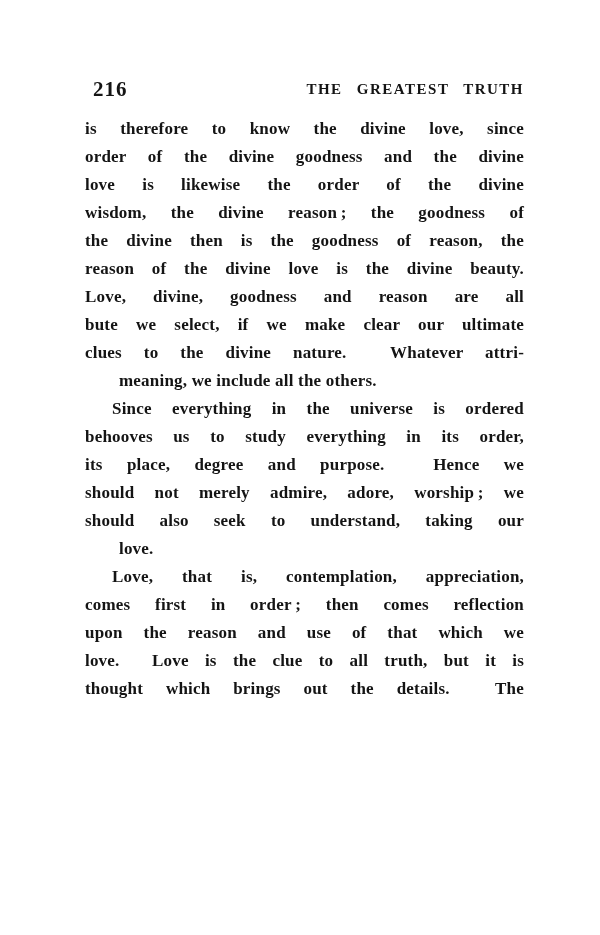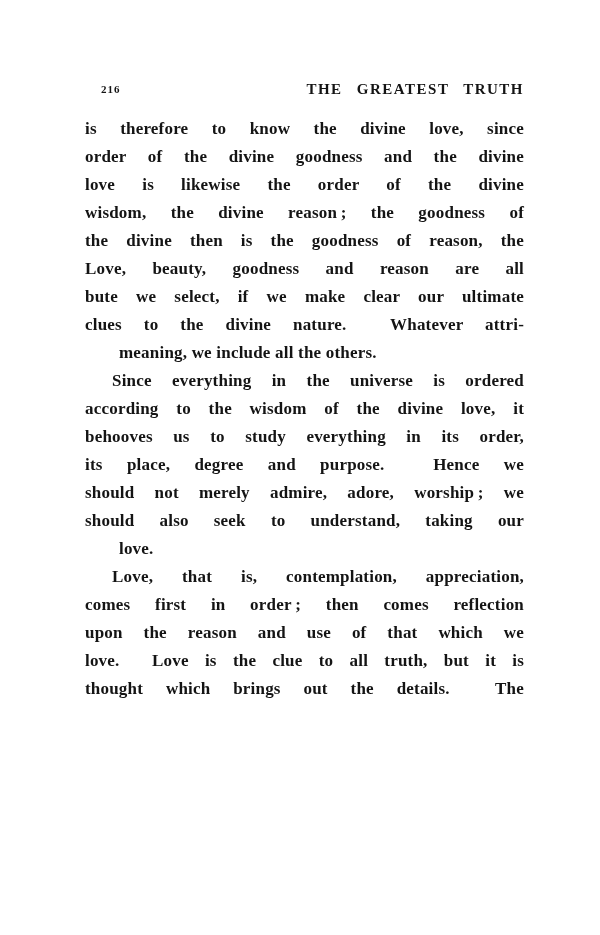--- a/index.html
+++ b/index.html
@@ -24,23 +24,23 @@
     width: 439px;
   }
   .page-header {
     position: relative;
     height: 22px;
     font-weight: 700;
     line-height: 22px;
   }
   .page-number {
     position: absolute;
-    left: 16px;
+    left: 8px;
     top: 0;
-    font-size: 11px;
+    font-size: 21px;
     letter-spacing: 1px;
   }
   .running-header {
     text-align: right;
     font-size: 15px;
     letter-spacing: 1.5px;
     word-spacing: 9px;
     text-transform: uppercase;
   }
   .text-block {
@@ -75,28 +75,28 @@
       <span class="page-number">216</span>
       <div class="running-header">THE GREATEST TRUTH</div>
     </div>
     <div class="text-block">
         <div class="paragraph">
           <div class="line">is therefore to know the divine love, since</div>
           <div class="line">order of the divine goodness and the divine</div>
           <div class="line">love is likewise the order of the divine</div>
           <div class="line">wisdom, the divine reason ; the goodness of</div>
           <div class="line">the divine then is the goodness of reason, the</div>
-          <div class="line">Love, beauty, goodness and reason are all</div>
+          <div class="line">reason of the divine love is the divine beauty.</div>
+          <div class="line">Love, divine, goodness and reason are all</div>
           <div class="line">bute we select, if we make clear our ultimate</div>
           <div class="line">clues to the divine nature.&nbsp; Whatever attri-</div>
           <div class="line para-end">meaning, we include all the others.</div>
         </div>
         <div class="paragraph">
           <div class="line indent">Since everything in the universe is ordered</div>
-          <div class="line">according to the wisdom of the divine love, it</div>
           <div class="line">behooves us to study everything in its order,</div>
           <div class="line">its place, degree and purpose.&nbsp; Hence we</div>
           <div class="line">should not merely admire, adore, worship ; we</div>
           <div class="line">should also seek to understand, taking our</div>
           <div class="line para-end">love.</div>
         </div>
         <div class="paragraph">
           <div class="line indent">Love, that is, contemplation, appreciation,</div>
           <div class="line">comes first in order ; then comes reflection</div>
           <div class="line">upon the reason and use of that which we</div>

